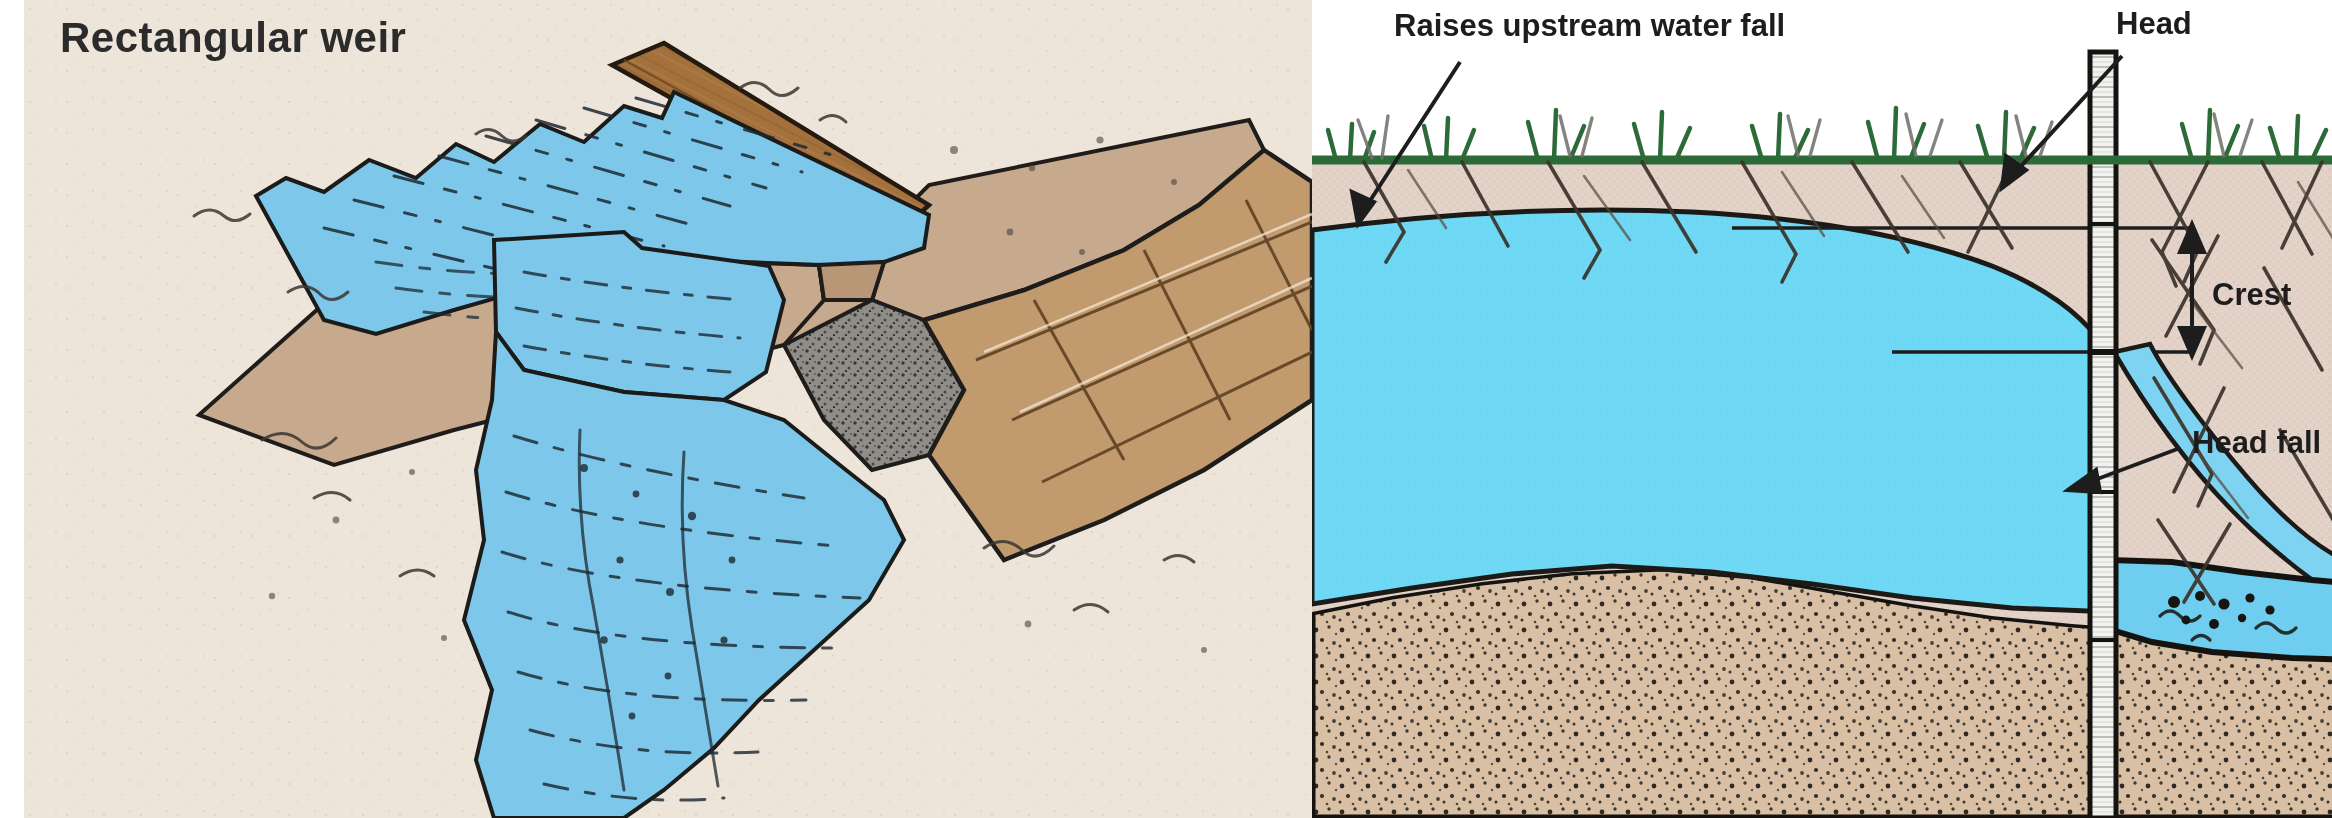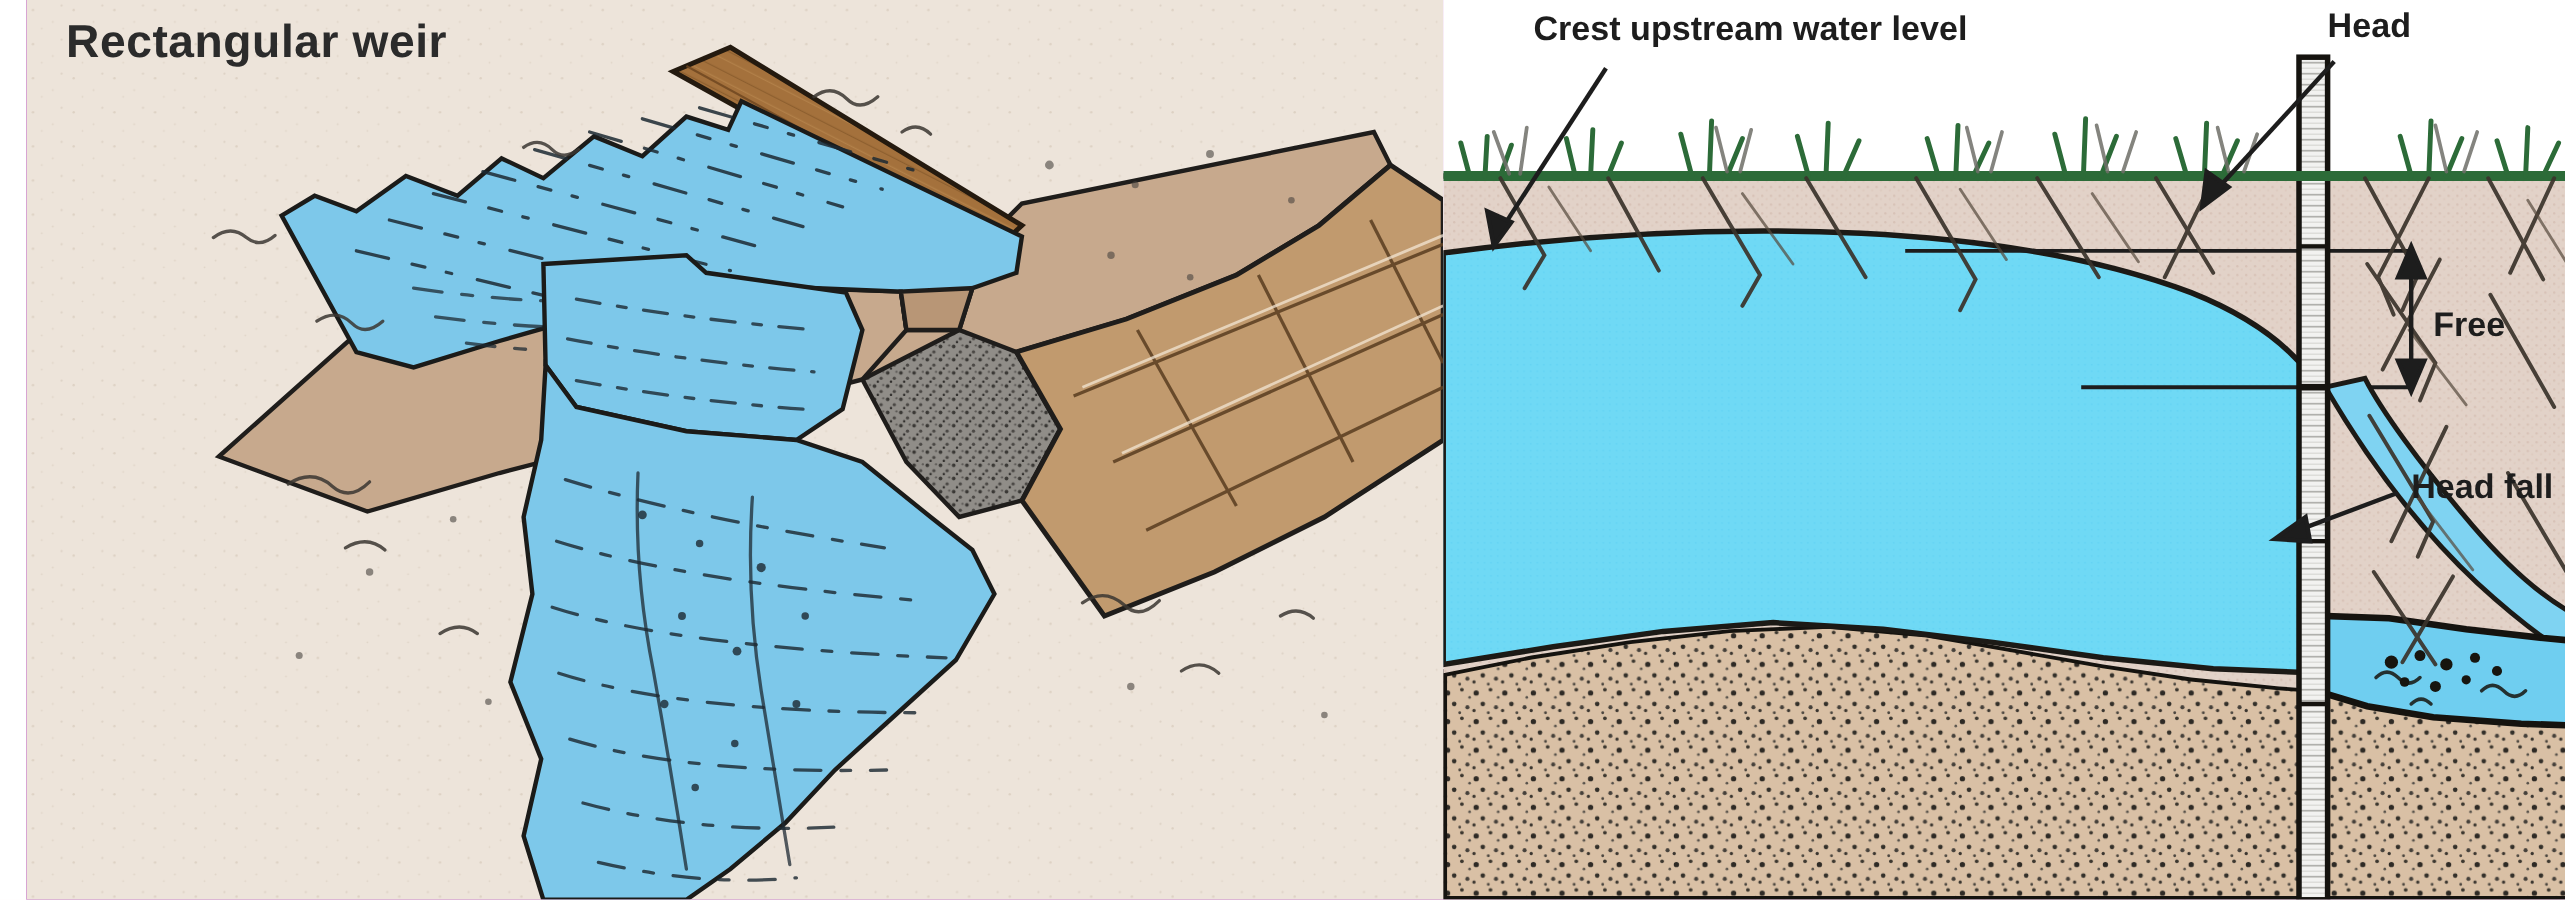--- a/index.html
+++ b/index.html
@@ -371,19 +371,19 @@
         <path d="M810 56 L700 176" fill="none"></path>
         <path d="M690 188 L694 156 L714 170 Z"></path>
       </g>
 
       <g stroke="#1d1d1d" stroke-width="4" fill="#1d1d1d">
         <path d="M868 448 L772 484" fill="none"></path>
         <path d="M756 490 L784 470 L788 492 Z"></path>
       </g>
     </svg>
 
-    <div class="anno" id="anno-raises" style="left:82px;top:8px;">Crest upstream water level</div>
+    <div class="anno" id="anno-raises" style="left:82px;top:8px;">Raises upstream water fall</div>
     <div class="anno" id="anno-crest" style="left:804px;top:6px;">Head</div>
-    <div class="anno" id="anno-head" style="left:900px;top:277px;">Free</div>
+    <div class="anno" id="anno-head" style="left:900px;top:277px;">Crest</div>
     <div class="anno" id="anno-freefall" style="left:880px;top:425px;">Head fall</div>
   </div>
 
 </div>
 
 </body></html>

